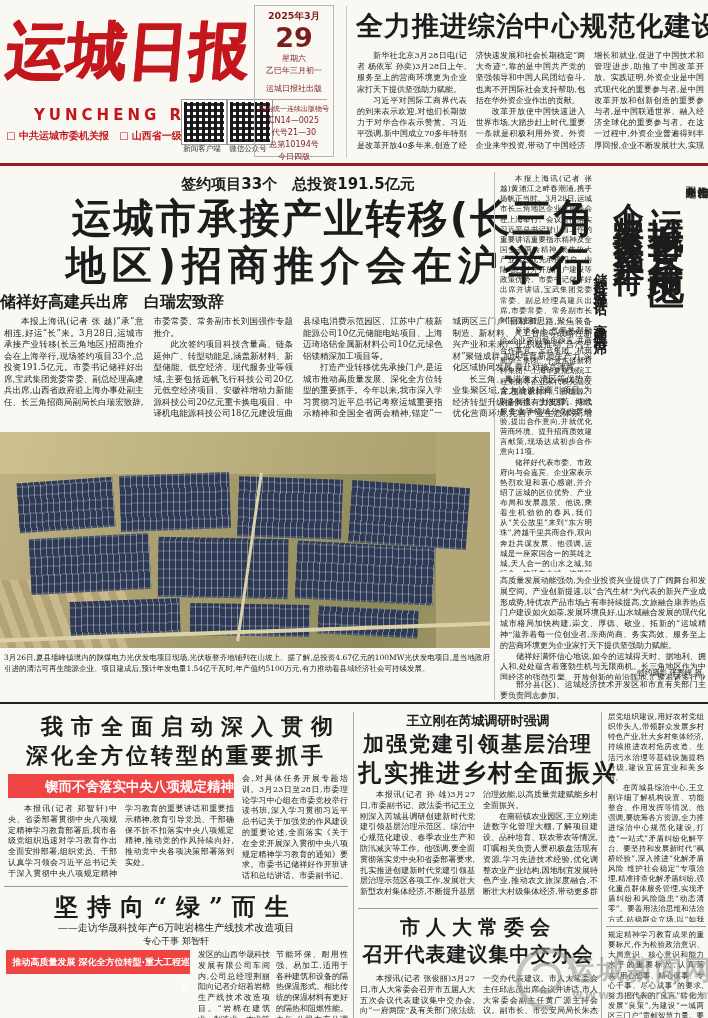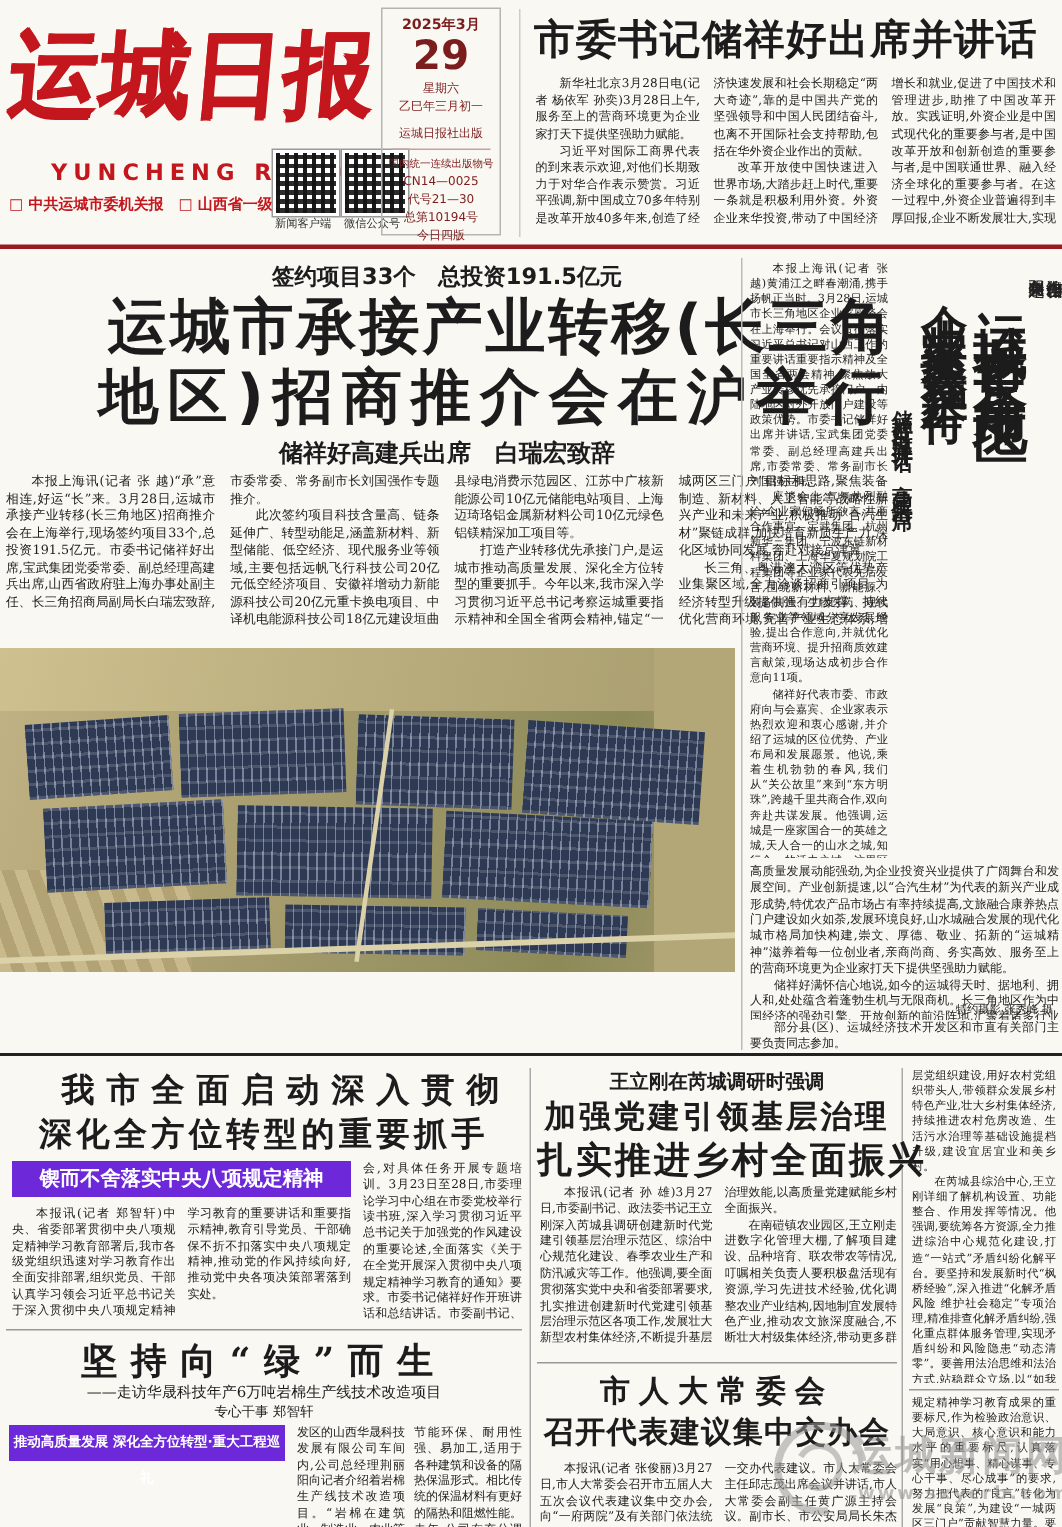--- a/index.html
+++ b/index.html
@@ -36,21 +36,21 @@
   #ts-head{left:356px;top:8px;width:350px;font-size:27px;font-weight:900;
            letter-spacing:1px;white-space:nowrap;}
   #ts-body{left:357px;top:50px;width:347px;height:110px;column-count:3;column-gap:9px;
            font-size:8px;line-height:1.4;overflow:hidden;}
   #redrule{left:0;top:163px;width:708px;height:3px;background:#9a1b20;}
   
   #lead-kicker{left:0;top:175px;width:596px;text-align:center;font-size:15px;font-weight:900;}
   .lead-h{left:0;width:596px;text-align:right;font-weight:900;font-size:40px;line-height:44px;white-space:nowrap;}
   #lead-h1{top:196px;letter-spacing:2px;}
   #lead-h2{top:243px;letter-spacing:6px;}
-  #lead-sub{left:0;top:292px;width:596px;text-align:center;font-size:16px;font-weight:bold;}
+  #lead-sub{left:0;top:292px;width:596px;text-align:left;font-size:16px;font-weight:bold;}
   #lead-body{left:4px;top:316px;width:588px;height:112px;column-count:4;column-gap:10px;
              font-size:8.5px;line-height:1.36;overflow:hidden;}
   
   #photo{left:0;top:432px;width:490px;height:216px;overflow:hidden;
          background:linear-gradient(105deg,#c2b286 0%,#b5a878 18%,#a89d6e 38%,#9a9464 58%,#8e8a58 78%,#a39b6d 100%);}
   .pv{position:absolute;background:
         repeating-linear-gradient(0deg,rgba(255,255,255,.14) 0 2px,transparent 2px 9px),
         repeating-linear-gradient(90deg,#2e3a54 0 5px,#78819a 5px 6px);}
   .terrace{position:absolute;background:repeating-linear-gradient(70deg,#c9ba8e 0 8px,#b2a274 8px 16px);}
   .path{position:absolute;background:#dcd2aa;}
@@ -70,21 +70,21 @@
   #sem-wide .clip{height:104px;overflow:hidden;}
   #sem-closing{text-indent:2em;text-align:justify;}
   
   #hline-bottom{left:0;top:702px;width:708px;height:2px;background:#222;}
   #vline-b1{left:353px;top:712px;width:1px;height:306px;background:#aaa;}
   #vline-b2{left:601px;top:712px;width:1px;height:306px;background:#aaa;}
   
   .ctr{text-align:center;white-space:nowrap;}
   #study-h1{left:0;top:712px;width:382px;font-size:22px;font-weight:900;letter-spacing:8px;}
   #study-h2{left:0;top:741px;width:352px;font-size:22px;font-weight:900;letter-spacing:3px;}
-  .banner{background:#6d28d9;color:#fff;font-weight:bold;text-align:center;}
+  .banner{background:#ef4444;color:#fff;font-weight:bold;text-align:right;}
   #study-banner{left:8px;top:774px;width:226px;height:24px;font-size:13.5px;line-height:24px;}
   #study-cols{left:8px;top:804px;width:226px;height:78px;column-count:2;column-gap:8px;
               font-size:8px;line-height:1.35;overflow:hidden;}
   #study-side{left:242px;top:774px;width:106px;height:108px;font-size:8px;line-height:1.35;overflow:hidden;}
   #hline-left{left:4px;top:886px;width:344px;height:1px;background:#999;}
   
   #green-h{left:0;top:891px;width:352px;font-size:24px;font-weight:900;letter-spacing:9px;}
   #green-sub{left:0;top:921px;width:352px;font-size:10px;}
   #green-byline{left:0;top:935px;width:352px;font-size:9px;}
   #green-banner{left:6px;top:950px;width:184px;height:24px;font-size:9px;line-height:24px;}
@@ -137,21 +137,21 @@
     <div class="small" style="margin-top:6px;">运城日报社出版</div>
     <div class="sep"></div>
     <div class="small" style="font-size:7px;">国内统一连续出版物号</div>
     <div class="small">CN14—0025</div>
     <div class="small">代号21—30</div>
     <div class="small">总第10194号</div>
     <div class="small">今日四版</div>
   </div>
   <div class="abs" id="vline-top"></div>
 
-  <div class="abs sans" id="ts-head">市委书记储祥好出席并讲话</div>
+  <div class="abs sans" id="ts-head">全力推进综治中心规范化建设</div>
   <div class="abs body-txt" id="ts-body">
     <p>新华社北京3月28日电(记者 杨依军 孙奕)3月28日上午,服务至上的营商环境更为企业家打天下提供坚强助力赋能。</p>
     <p>习近平对国际工商界代表的到来表示欢迎,对他们长期致力于对华合作表示赞赏。习近平强调,新中国成立70多年特别是改革开放40多年来,创造了经济快速发展和社会长期稳定“两大奇迹”,靠的是中国共产党的坚强领导和中国人民团结奋斗,也离不开国际社会支持帮助,包括在华外资企业作出的贡献。</p>
     <p>改革开放使中国快速进入世界市场,大踏步赶上时代,重要一条就是积极利用外资。外资企业来华投资,带动了中国经济增长和就业,促进了中国技术和管理进步,助推了中国改革开放。实践证明,外资企业是中国式现代化的重要参与者,是中国改革开放和创新创造的重要参与者,是中国联通世界、融入经济全球化的重要参与者。在这一过程中,外资企业普遍得到丰厚回报,企业不断发展壮大,实现了互利共赢,也同中国人民结下深厚友谊。</p>
 
   </div>
   <div class="abs" id="redrule"></div>
 
   <div class="abs sans" id="lead-kicker">签约项目33个　总投资191.5亿元</div>
   <div class="abs sans lead-h" id="lead-h1">运城市承接产业转移(长三角</div>
@@ -175,20 +175,21 @@
     <div class="pv" style="left:350px;top:52px;width:118px;height:62px;transform:rotate(4deg);"></div>
     <div class="pv" style="left:30px;top:104px;width:120px;height:56px;transform:rotate(-3deg);"></div>
     <div class="pv" style="left:158px;top:106px;width:130px;height:60px;transform:rotate(1deg);"></div>
     <div class="pv" style="left:296px;top:112px;width:138px;height:58px;transform:rotate(3deg);"></div>
     <div class="pv" style="left:70px;top:168px;width:110px;height:34px;transform:rotate(-2deg);"></div>
     <div class="pv" style="left:190px;top:172px;width:120px;height:32px;transform:rotate(1deg);"></div>
     <div class="pv" style="left:318px;top:176px;width:100px;height:28px;transform:rotate(3deg);"></div>
     <div class="path" style="left:-10px;top:198px;width:510px;height:4px;transform:rotate(-2deg);"></div>
     <div class="path" style="left:248px;top:40px;width:3px;height:170px;transform:rotate(8deg);"></div>
   </div>
+  <div class="abs" id="caption">3月26日,夏县瑶峰镇境内的陕煤电力光伏发电项目现场,光伏板整齐地铺列在山坡上。据了解,总投资4.67亿元的100MW光伏发电项目,是当地政府引进的清洁可再生能源企业。项目建成后,预计年发电量1.54亿千瓦时,年产值约5100万元,有力推动着县域经济社会可持续发展。</div>
   <div class="abs" id="credit">特约摄影 张秀峰 摄</div>
   <div class="abs" id="vline-mid"></div>
 
   <div class="abs vert" id="sem-kicker">
     <span>山海相约谋合作</span>
     <span>双向奔赴创未来</span>
   </div>
   <div class="abs vert sans" id="sem-h1">运城市长三角地区</div>
   <div class="abs vert sans" id="sem-h2">企业家座谈会在沪举行</div>
   <div class="abs vert" id="sem-sub">储祥好出席并讲话　高建兵出席</div>

